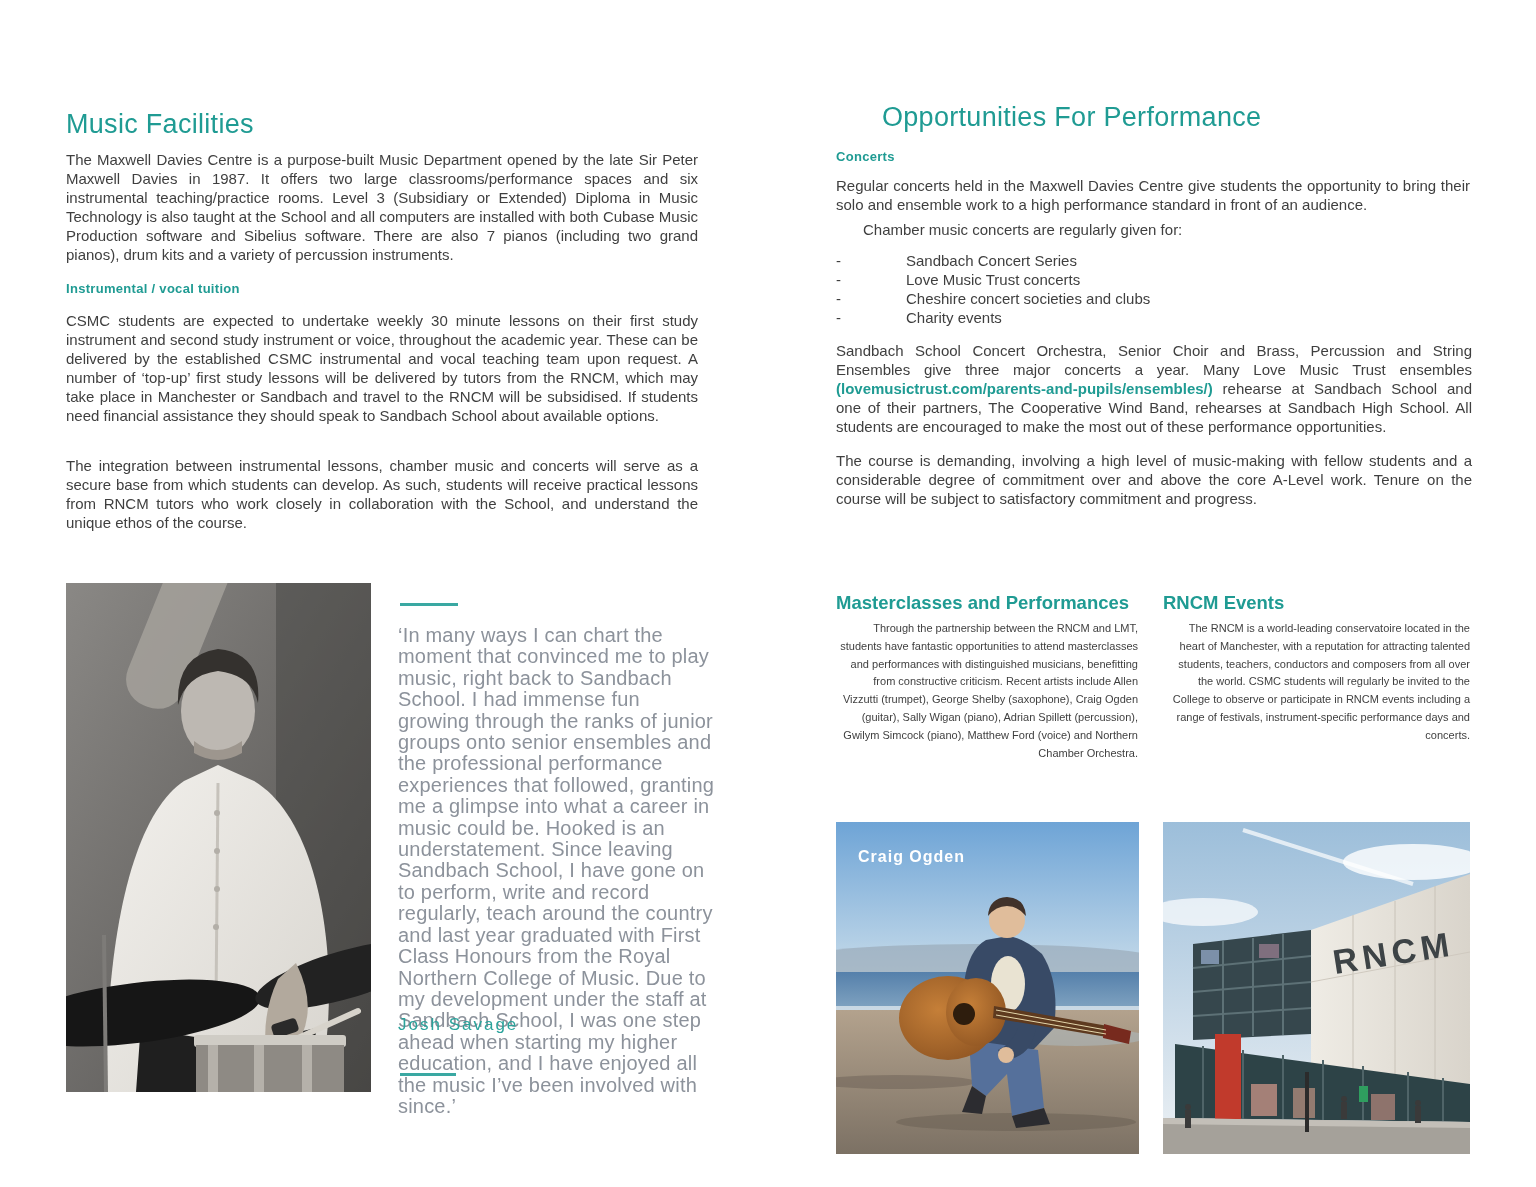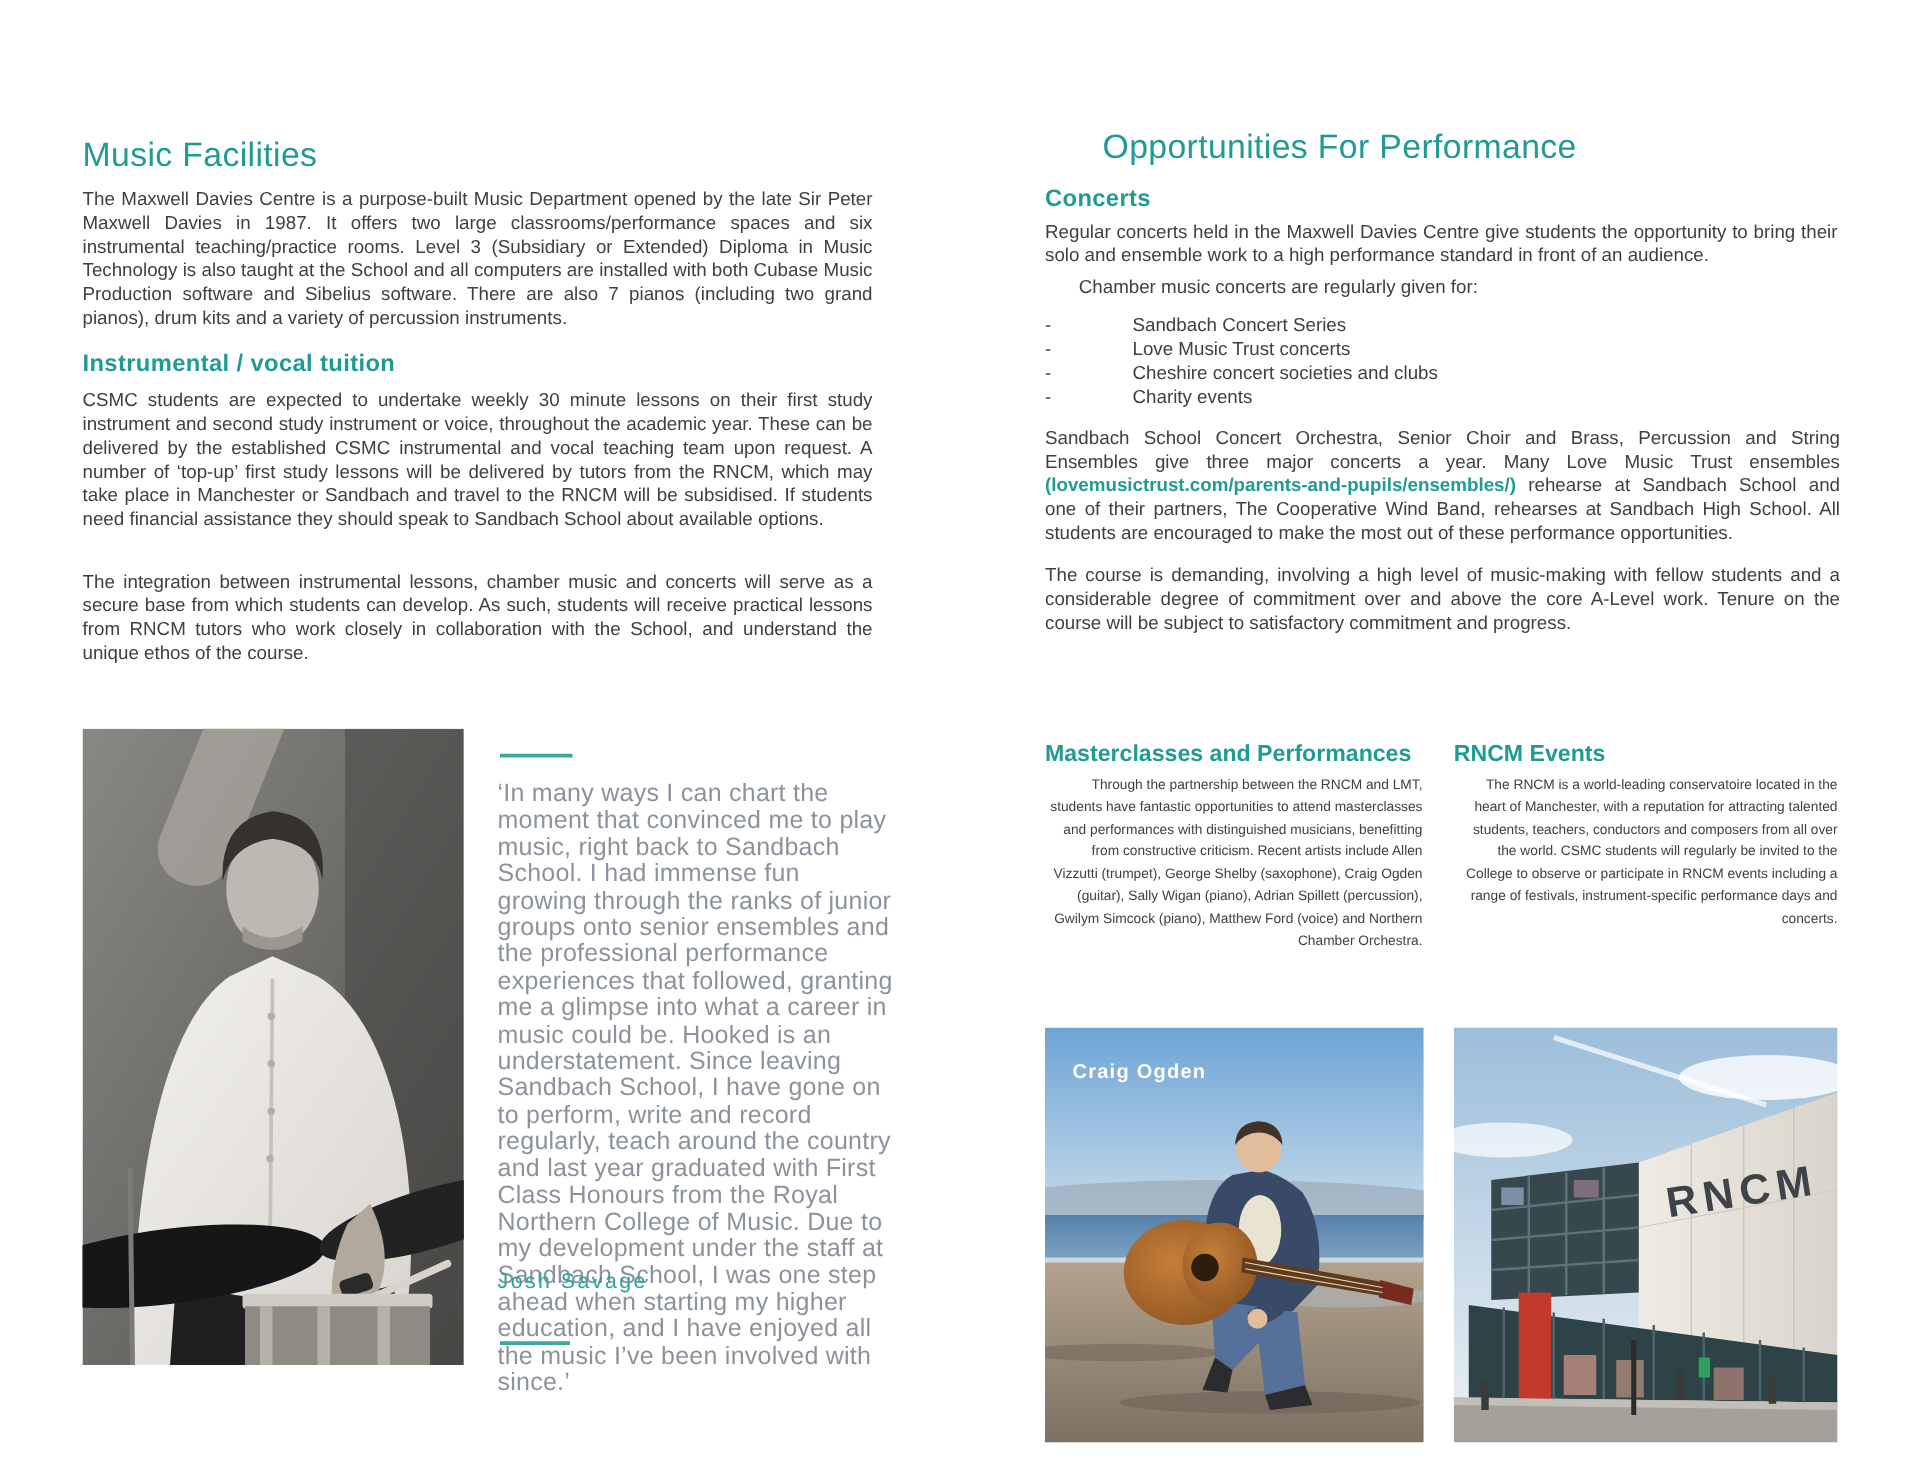--- a/index.html
+++ b/index.html
@@ -3,21 +3,21 @@
 <meta charset="utf-8">
 <style>
   html,body{margin:0;padding:0;background:#ffffff;}
   body{
     width:1536px;height:1187px;position:relative;overflow:hidden;
     font-family:"Liberation Sans",sans-serif;color:#3f3f3f;
   }
   .abs{position:absolute;}
   h1,h2,h3,p{margin:0;padding:0;}
   .h1{font-size:27px;font-weight:normal;color:#1f9b93;letter-spacing:.3px;}
-  .h2{font-size:19px;font-weight:bold;color:#1f9b93;letter-spacing:.3px;}
+  .h2{font-size:13px;font-weight:bold;color:#1f9b93;letter-spacing:.3px;}
   .h3{font-size:18.5px;font-weight:bold;color:#1f9b93;}
   .body-txt{font-size:15px;line-height:19px;color:#3f3f3f;}
   .just{text-align:justify;}
   .blist{font-size:15px;line-height:19px;color:#3f3f3f;}
   .blist-row{display:flex;}
   .blist-row .dash{width:70px;flex:0 0 70px;}
   .link{color:#1f9b93;font-weight:bold;text-decoration:none;cursor:pointer;}
   .quote-txt{font-size:20px;line-height:21.4px;color:#8c929b;letter-spacing:.2px;}
   .attribution{font-size:17px;font-weight:normal;color:#2aa39b;letter-spacing:2px;}
   .rule{height:3px;background:#3aa8a2;}

